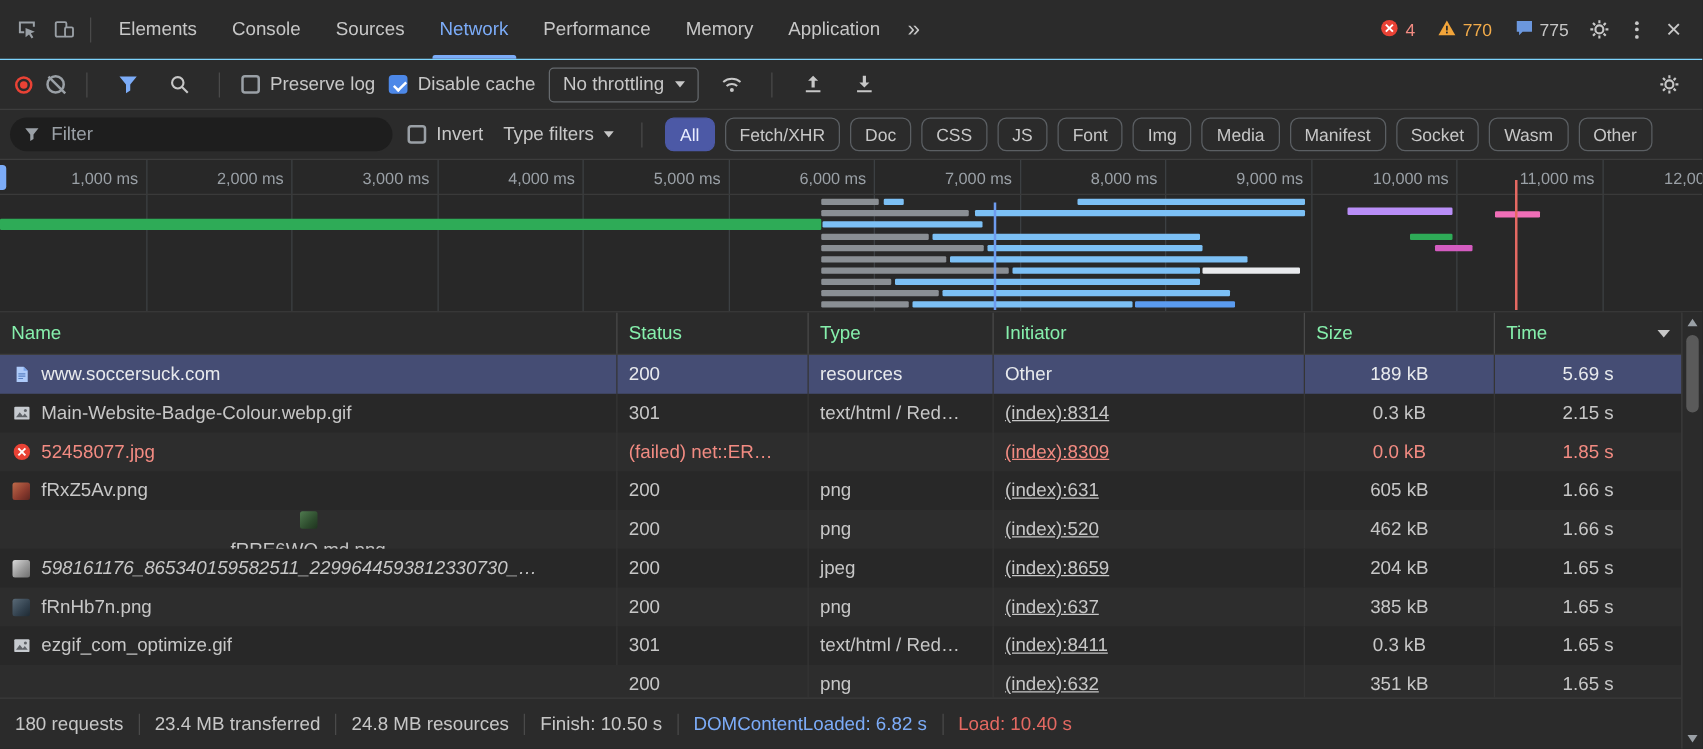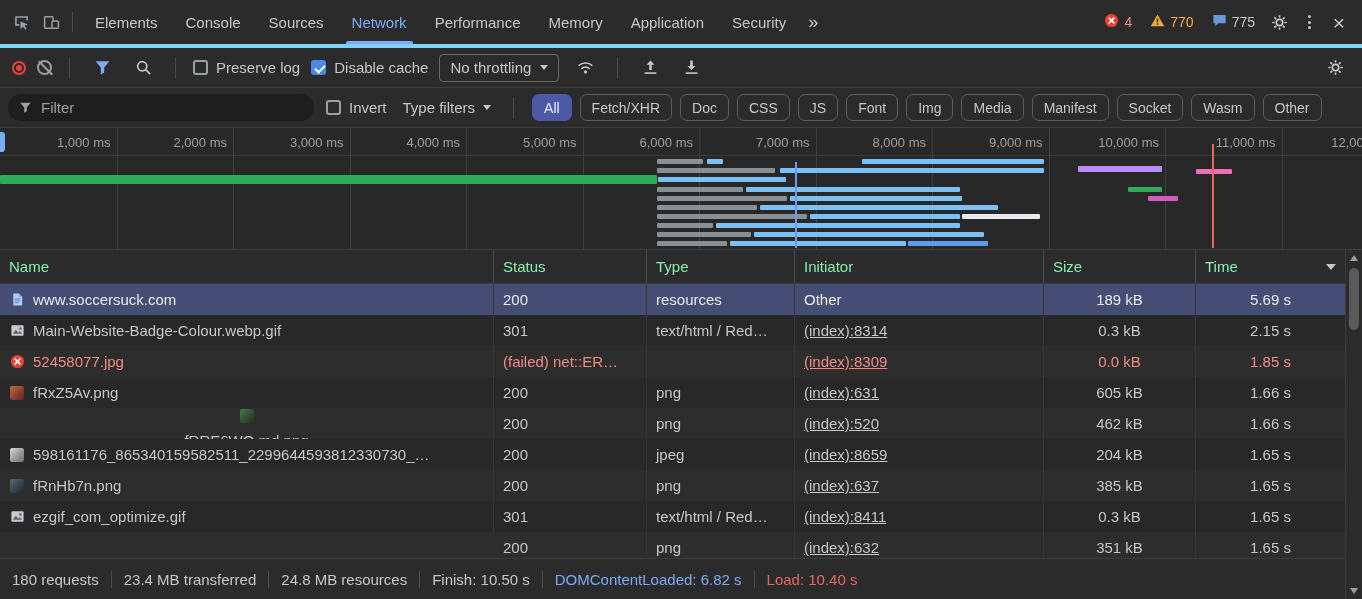--- a/index.html
+++ b/index.html
@@ -2,21 +2,21 @@
 <html><head>
 <meta charset="utf-8">
 <style>
   * { margin:0; padding:0; box-sizing:border-box; }
   html,body { width:1362px; height:599px; background:#282828; }
   .devtools{ position:relative; width:1362px; height:599px; overflow:hidden;
     color:#c7c7c7; font-family:"Liberation Sans","DejaVu Sans",sans-serif; font-size:15px; }
 
   
   .tabbar{ position:absolute; top:0; left:0; right:0; height:48px; background:#2b2b2b;
-    border-bottom:4px solid #7dd3fc; display:flex; align-items:center; padding:0 8px 0 6px; }
+    border-bottom:1px solid #7dd3fc; display:flex; align-items:center; padding:0 8px 0 6px; }
   .icon-btn{ width:30px; height:30px; display:flex; align-items:center; justify-content:center;
     border-radius:4px; flex:none; color:#c7c7c7; }
   .icon-btn svg{ width:17px; height:17px; }
   .vsep{ width:1px; height:20px; background:#4a4a4a; margin:0 6px; flex:none; }
   .tabs{ display:flex; height:100%; align-items:stretch; margin-left:2px; }
   .tab{ display:flex; align-items:center; padding:0 14px; color:#c7c7c7; position:relative; cursor:default; }
   .tab.selected{ color:#7cacf8; }
   .tab.selected::after{ content:""; position:absolute; left:8px; right:8px; bottom:0; height:3px;
     background:#7cacf8; border-radius:2px 2px 0 0; }
   .more-tabs{ font-size:18px; padding:0 8px; color:#c7c7c7; }
@@ -132,21 +132,20 @@
     </div>
     <div class="vsep"></div>
     <nav class="tabs" id="tabs">
         <div class="tab">Elements</div>
         <div class="tab">Console</div>
         <div class="tab">Sources</div>
         <div class="tab selected">Network</div>
         <div class="tab">Performance</div>
         <div class="tab">Memory</div>
         <div class="tab">Application</div>
-        <div class="tab">Security</div>
       </nav>
     <div class="more-tabs">»</div>
     <div class="spacer"></div>
     <div class="badge">
       <span><svg viewBox="0 0 16 16" width="15" height="15">
             <circle cx="8" cy="8" r="7" fill="#e94235"></circle>
             <path d="M5 5l6 6M11 5l-6 6" stroke="#fff" stroke-width="1.7"></path>
           </svg></span>
       <span class="count-error">4</span>
     </div>
@@ -472,21 +471,21 @@
             <span class="link">(index):520</span>
           </div>
           <div class="cell right" style="width: 152px;">
             <span>462 kB</span>
           </div>
           <div class="cell right" style="width: 149px;">
             <span>1.66 s</span>
           </div>
         </div>
         <div class="row">
-          <div class="cell name-cell" style="width: 494px;">
+          <div class="cell name-cell" style="width: 494px; font-style: italic;">
             <div class="row-icon">
               <div class="thumb thumb-light"></div>
             </div>
             <span>598161176_865340159582511_2299644593812330730_…</span>
           </div>
           <div class="cell" style="width: 153px;">
             <span>200</span>
           </div>
           <div class="cell" style="width: 148px;">
             <span>jpeg</span>

